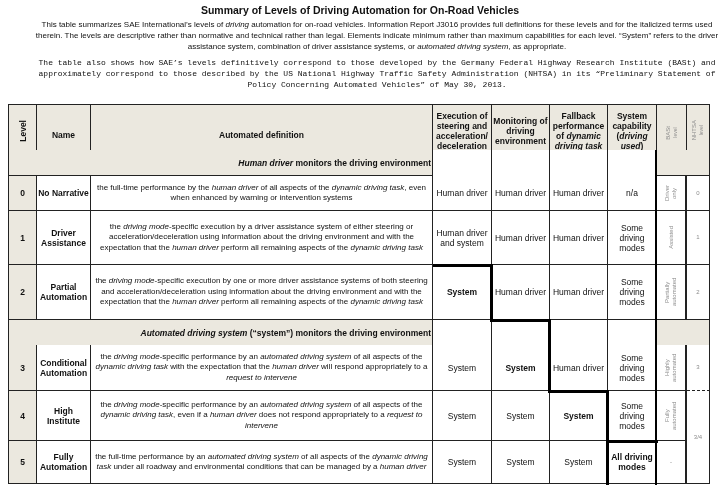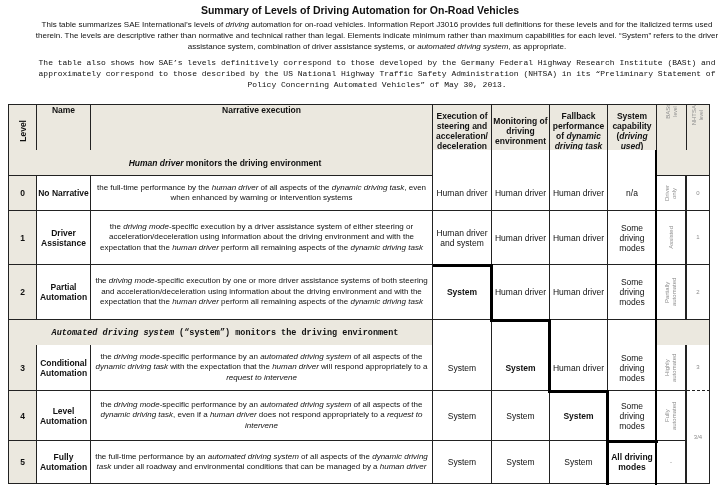--- a/index.html
+++ b/index.html
@@ -24,25 +24,25 @@
       position: absolute; box-sizing: border-box;
       border-right: 1px solid var(--line); border-bottom: 1px solid var(--line);
       display: flex; align-items: center; justify-content: center;
       text-align: center; overflow: hidden; background: #fff;
       font-size: 8.5px; line-height: 10px; padding: 0 1px;
     }
     .bl { border-left: 1px solid var(--line); }
     .bt { border-top: 1px solid var(--line); }
     .nb { border-bottom: none; }
     .gray { background: var(--gray); }
-    .hd { background: var(--gray); font-weight: bold; align-items: flex-start; padding-bottom: 16px; }
+    .hd { background: var(--gray); font-weight: bold; align-items: flex-end; padding-bottom: 16px; }
     .hd.mid { align-items: center; padding-bottom: 0; }
     .b { font-weight: bold; }
     .narr { font-size: 8px; line-height: 10.5px; padding: 12px 4px; }
-    .sec { background: var(--gray); font-weight: bold; justify-content: center; padding-left: 10px; }
+    .sec { background: var(--gray); font-weight: bold; justify-content: flex-end; padding-left: 10px; }
     .ref { color: var(--ref); font-size: 6px; line-height: 7px; }
     .bastcell { border-right: 2px solid var(--line); }
     .dashed { border-bottom: 1px dashed var(--line); }
 
     .vtext { writing-mode: vertical-rl; transform: rotate(180deg); display: inline-block; }
     .vwrap { max-inline-size: 28px; }
     .vblock { display: block; }
 
     
     .cL { left: 8px; width: 29px; }
@@ -56,21 +56,21 @@
     .cH { left: 687px; width: 23px; }
     .cSpan { left: 8px; width: 425px; }
     .cBH { left: 657px; width: 53px; }
 
     
     .rH  { top: 104px;  height: 53px; }
     .rS1 { top: 150px; height: 26px; }
     .r0  { top: 176px; height: 35px; }
     .r1  { top: 211px; height: 54px; }
     .r2  { top: 265px; height: 55px; }
-    .rS2 { top: 320px; height: 27px; font-family: Liberation Mono, monospace; }
+    .rS2 { top: 320px; height: 27px; }
     .r3  { top: 345px; height: 46px; }
     .r4  { top: 391px; height: 50px; }
     .r5  { top: 441px; height: 43px; }
     .r45 { top: 391px; height: 93px; }
 
     .tk { position: absolute; background: #000; }
   </style>
 </head>
 <body>
 
@@ -80,21 +80,21 @@
 
 <div>
 
   <div class="cell hd mid cL rH bl bt">
     <span class="vtext">Level</span>
   </div>
   <div class="cell hd cN rH bt">
     <span>Name</span>
   </div>
   <div class="cell hd cD rH bt">
-    <span>Narrative execution</span>
+    <span>Automated definition</span>
   </div>
   <div class="cell hd mid cE rH bt">
     <span>Execution of steering and acceleration/ deceleration</span>
   </div>
   <div class="cell hd mid cM rH bt">
     <span>Monitoring of driving environment</span>
   </div>
   <div class="cell hd mid cF rH bt">
     <span><span>Fallback performance of </span><em>dynamic driving task</em></span>
   </div>
@@ -241,21 +241,21 @@
       <span class="vtext vwrap">Highly automated</span>
     </div>
   <div class="cell ref dashed cH r3">
       <span>3</span>
     </div>
 
   <div class="cell gray b cL r4 bl">
       <span>4</span>
     </div>
   <div class="cell b cN r4">
-      <span>Level Automation</span>
+      <span>High Institute</span>
     </div>
   <div class="cell narr cD r4">
       <span><span>the </span><em>driving mode</em><span>-specific performance by an </span><em>automated driving system</em><span> of all aspects of the </span><em>dynamic driving task</em><span>, even if a </span><em>human driver</em><span> does not respond appropriately to a </span><em>request to intervene</em></span>
     </div>
   <div class="cell cE r4">
       <span>System</span>
     </div>
   <div class="cell cM r4">
       <span>System</span>
     </div>

